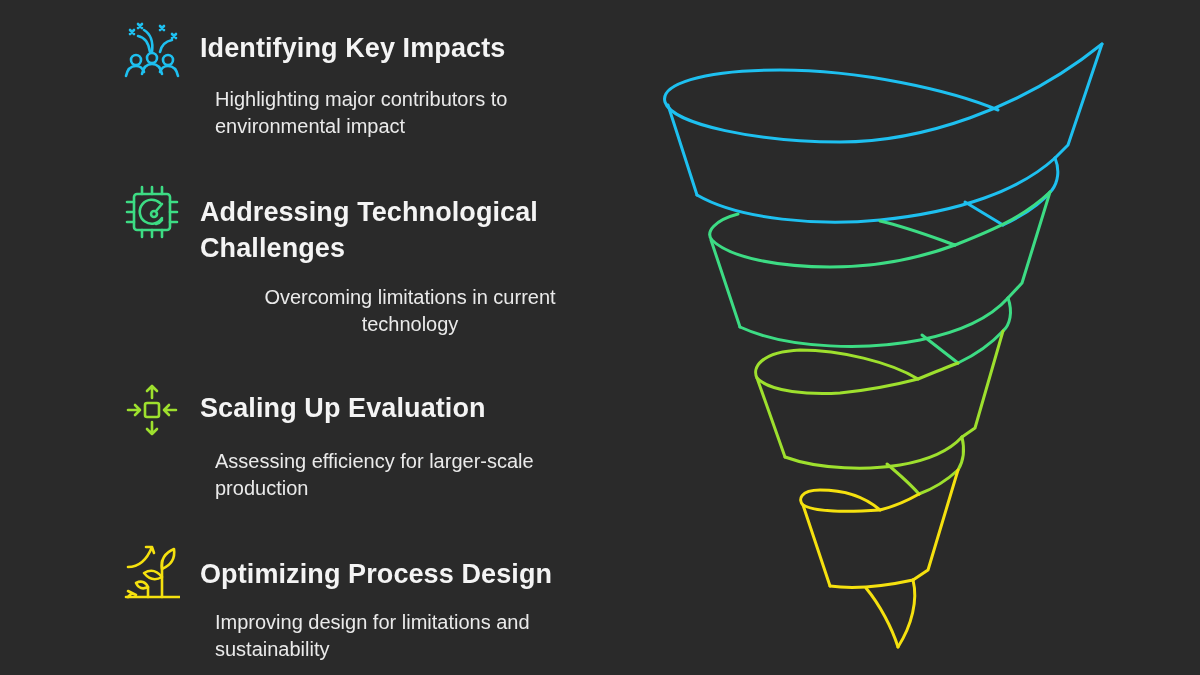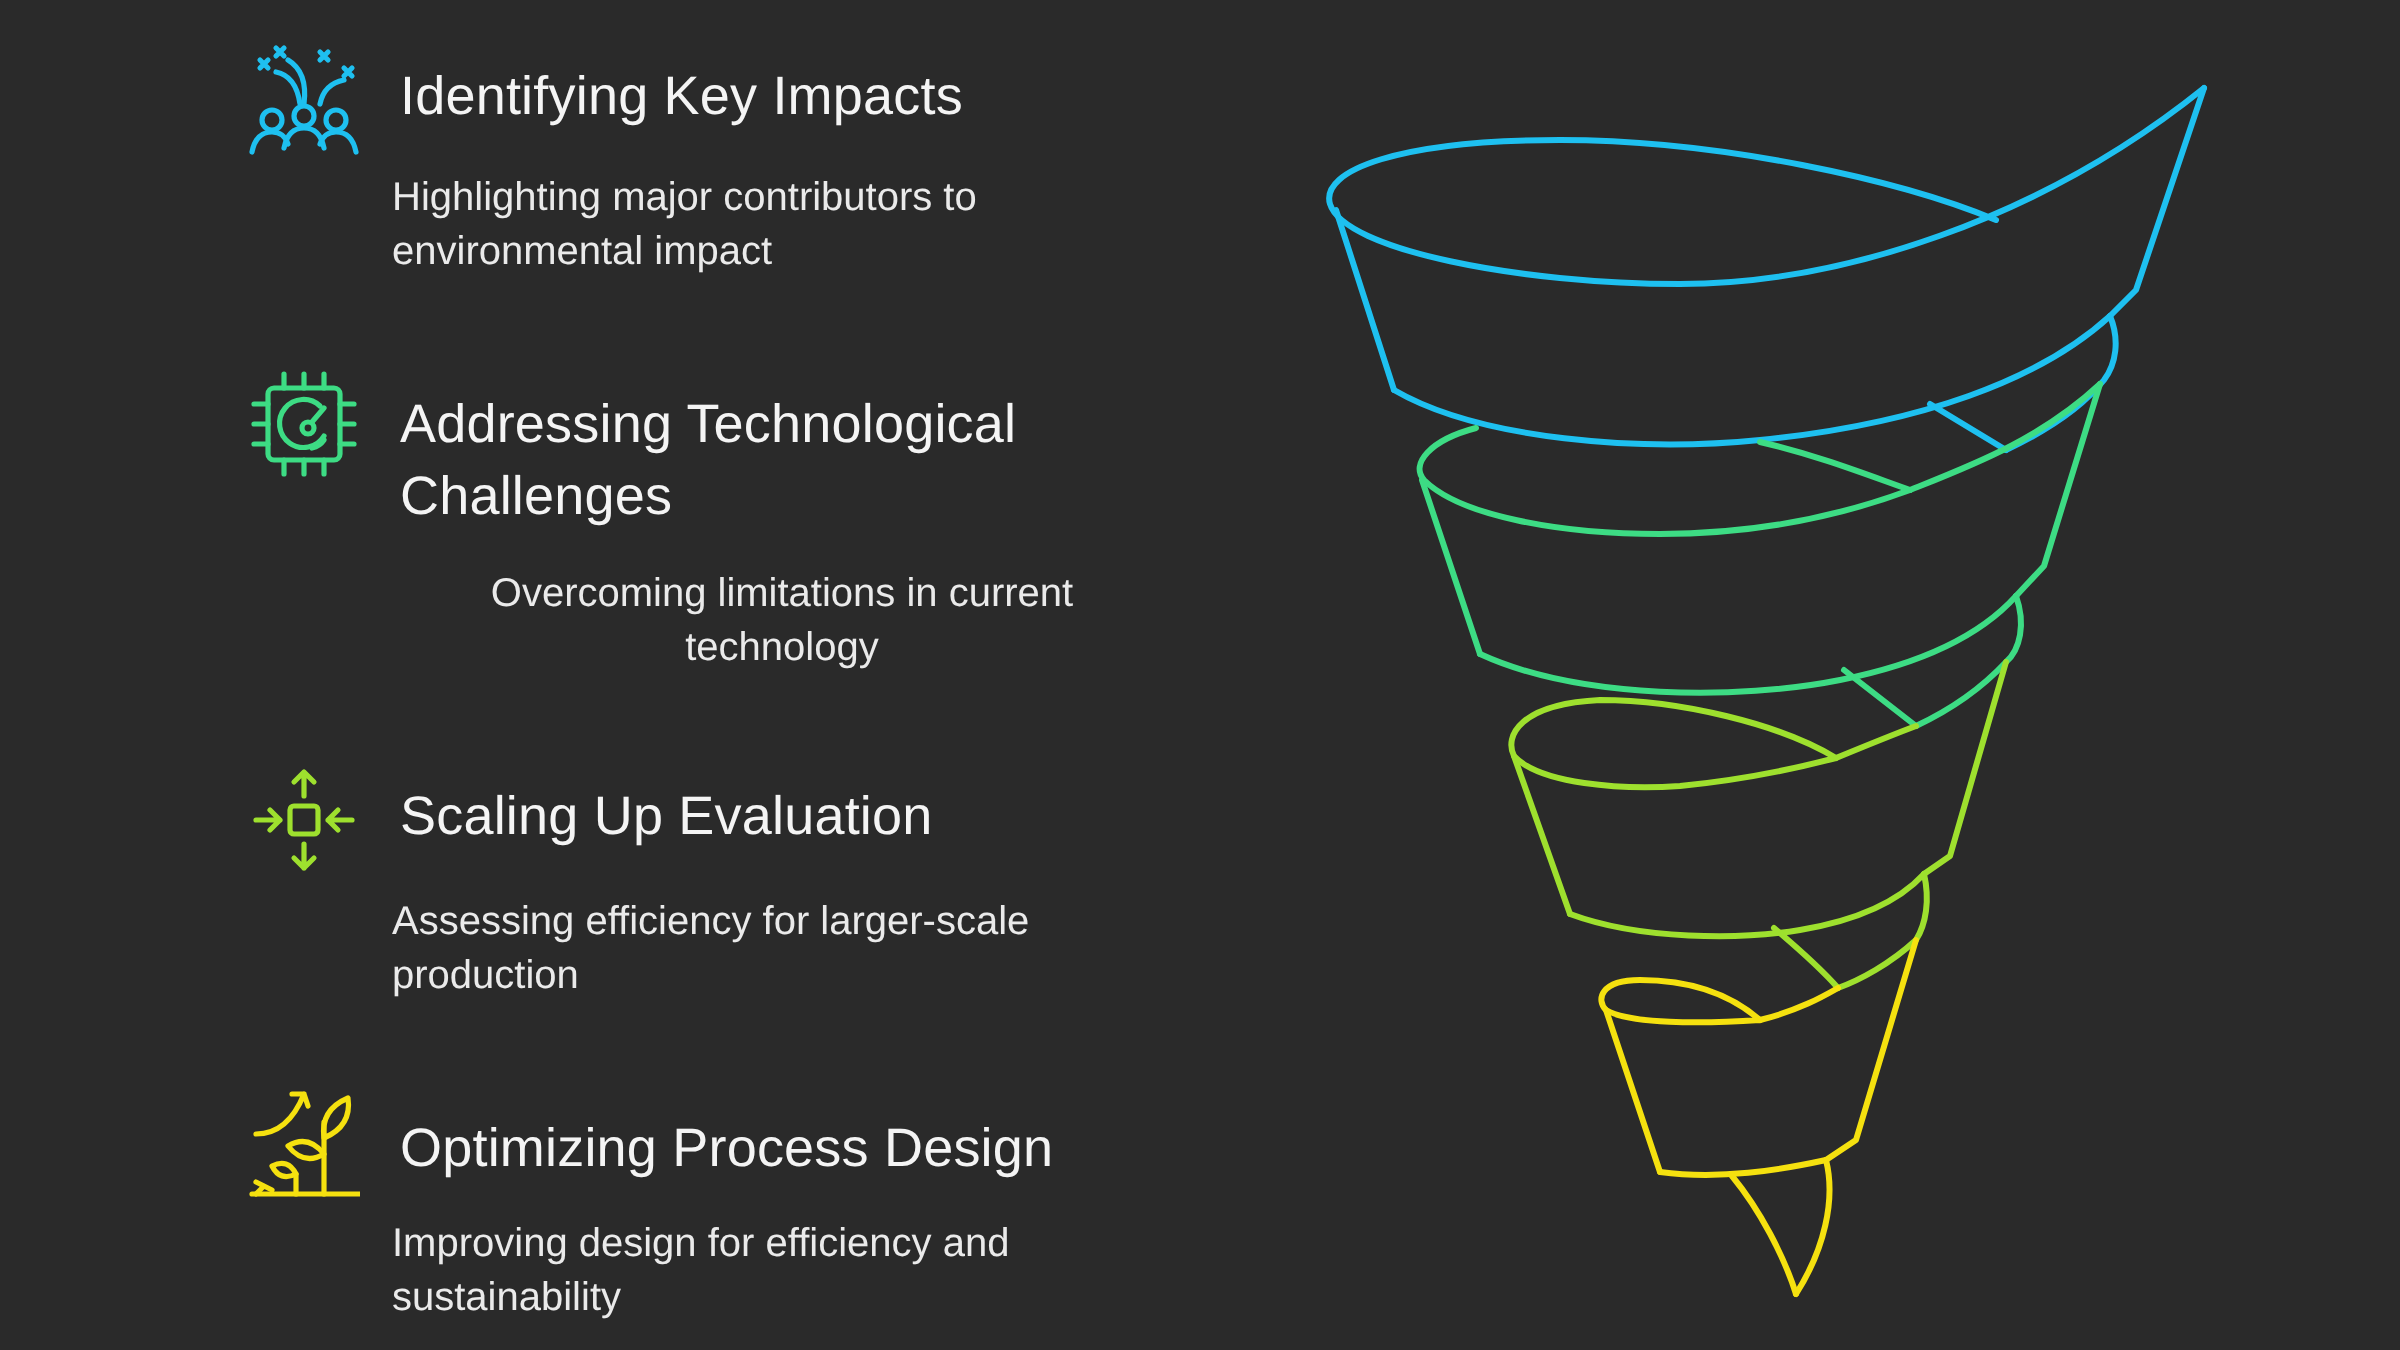--- a/index.html
+++ b/index.html
@@ -9,25 +9,25 @@
       position: relative;
       overflow: hidden;
       font-family: "Liberation Sans", "DejaVu Sans", sans-serif;
       color: #f2f2f2;
     }
     .item { position: absolute; left: 124px; width: 460px; }
     .icon { position: absolute; left: 0; top: 0; width: 56px; height: 56px; }
     .icon svg { width: 56px; height: 56px; display: block; }
     .title {
       position: absolute; left: 76px; top: 0;
-      font-size: 27px; font-weight: normal; line-height: 36px;
+      font-size: 27px; font-weight: bold; line-height: 36px;
       color: #f4f4f4; letter-spacing: 0.1px;
     }
     .desc {
-      position: absolute; left: 72px;
+      position: absolute; left: 91px;
       font-size: 20px; line-height: 27px; color: #eaeaea;
       width: 390px;
     }
     #funnel { position: absolute; left: 0; top: 0; width: 1200px; height: 675px; pointer-events: none; }
     #funnel path { fill: none; stroke-width: 3; stroke-linecap: round; stroke-linejoin: round; }
   </style>
 </head>
 <body>
 
 <div class="item" style="top:22px;">
@@ -91,21 +91,21 @@
       <path d="M4 24 Q20 24 28 4 M22 4 L28 4 L30 10"></path>
       <path d="M38 54 V18"></path>
       <path d="M38 26 Q36 12 50 6 Q52 20 38 26 Z"></path>
       <path d="M38 34 Q30 24 20 30 Q28 40 38 34 Z"></path>
       <path d="M24 54 V44"></path>
       <path d="M24 44 Q20 36 12 40 Q16 48 24 44 Z"></path>
       <path d="M4 48 L12 52 M4 54 L8 50"></path>
     </svg>
   </div>
   <div class="title" style="top:13px;">Optimizing Process Design</div>
-  <div class="desc" style="top:66px;">Improving design for efficiency and sustainability</div>
+  <div class="desc" style="top:66px;">Improving design for limitations and sustainability</div>
 </div>
 
 <svg id="funnel" viewBox="0 0 1200 675">
 
   <g stroke="#1ec0f0">
     <path d="M998 110 C950 90 860 70 780 70 C700 70 660 85 665 102 C672 125 760 142 840 142 C920 142 1020 110 1102 44"></path>
     <path d="M668 105 L697 195"></path>
     <path d="M1102 44 L1068 145 L1055 158"></path>
     <path d="M697 195 C740 220 820 226 880 220 C960 212 1020 190 1055 158"></path>
     <path d="M1055 158 C1060 170 1058 182 1052 190 C1040 205 1020 217 1003 225"></path>

